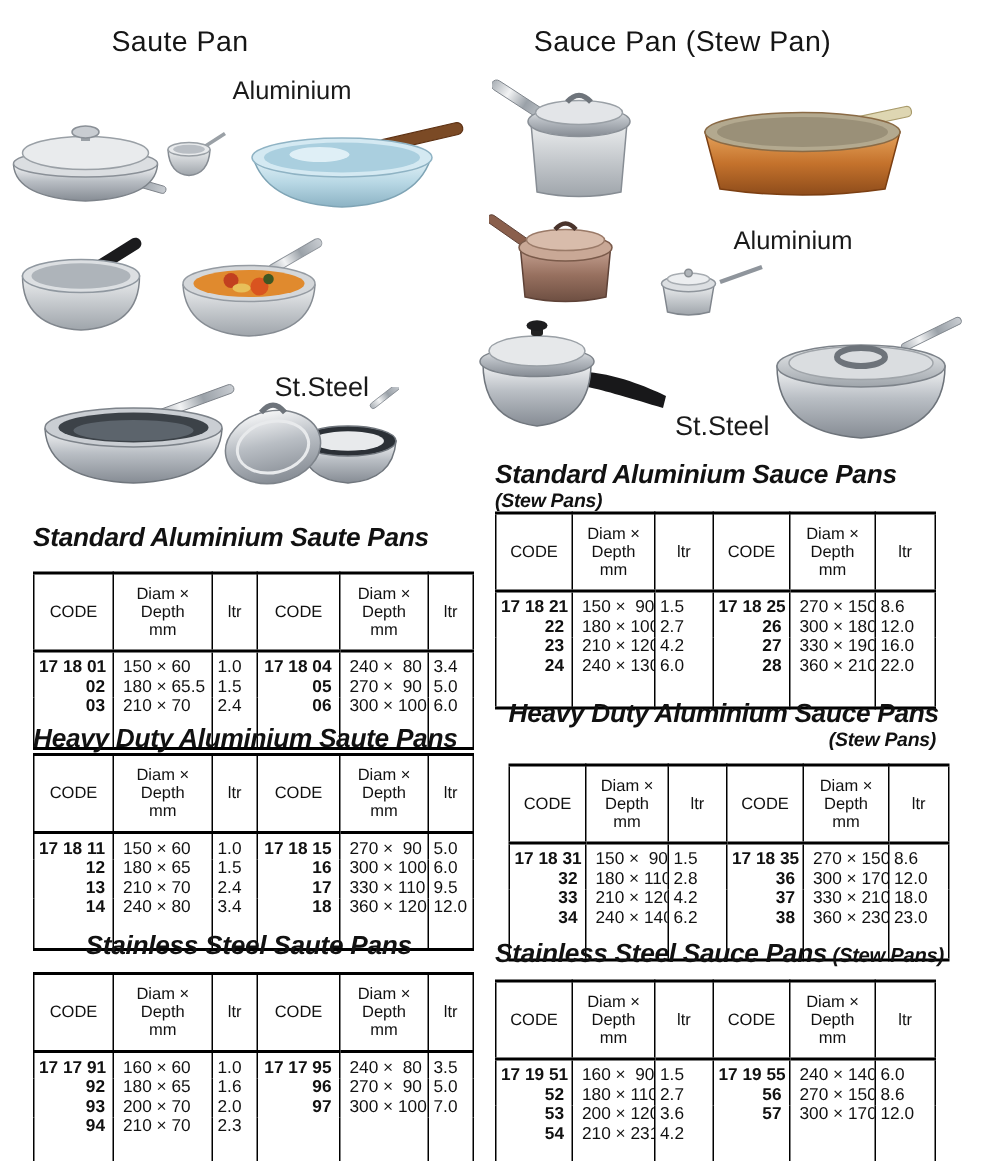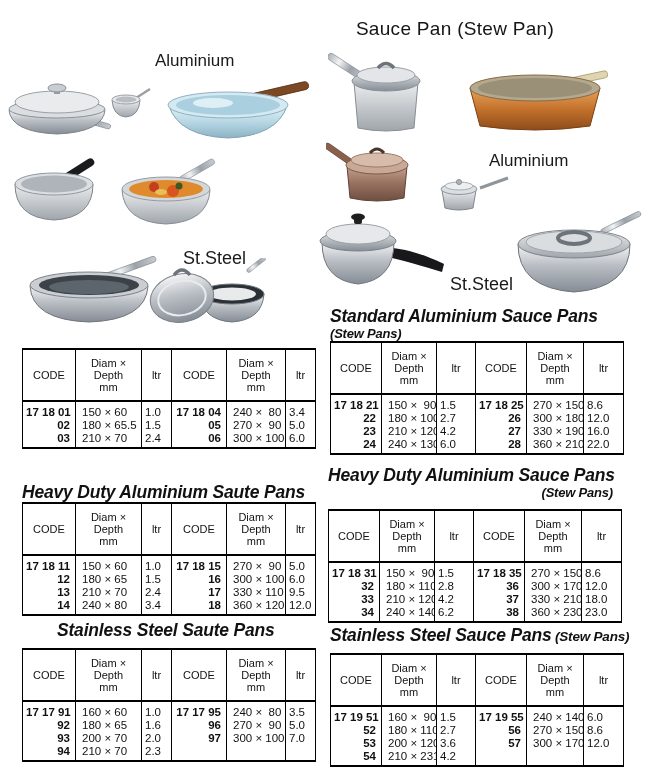--- a/index.html
+++ b/index.html
@@ -19,21 +19,21 @@
   table{border-collapse:collapse;table-layout:fixed;width:293px;
         border-top:2px solid #000;border-bottom:2px solid #000;}
   th,td{border-left:1.5px solid #000;border-right:1.5px solid #000;overflow:hidden;}
   thead th{border-bottom:2px solid #000;font-weight:normal;font-size:11px;line-height:12px;
            white-space:pre-line;text-align:center;padding:7px 1px;vertical-align:middle;}
   td{font-size:11.5px;line-height:13px;padding:0 3px;vertical-align:top;}
   td.code{text-align:right;font-weight:bold;padding-right:5px;white-space:pre;}
   td.dim{text-align:left;padding-left:6px;white-space:pre;}
   td.ltr{text-align:left;padding-right:3px;white-space:pre;}
   tbody tr:first-child td{padding-top:4px;}
-  tbody tr:last-child td{padding-bottom:2px;margin-top:44px;}
+  tbody tr:last-child td{padding-bottom:20px;margin-top:44px;}
 </style>
 </head>
 <body>
 
 <div id="page">
 
   <svg width="0" height="0" style="position:absolute" aria-hidden="true">
     <defs>
       <linearGradient id="gSteel" x1="0" y1="0" x2="0" y2="1">
         <stop offset="0" stop-color="#f4f5f6"></stop>
@@ -62,20 +62,21 @@
           <stop offset="1" stop-color="#8e4c1b"></stop>
       </linearGradient>
       <linearGradient id="gBrown" x1="0" y1="0" x2="0" y2="1">
         <stop offset="0" stop-color="#c5a191"></stop>
           <stop offset="0.5" stop-color="#97705f"></stop>
           <stop offset="1" stop-color="#6e4f42"></stop>
       </linearGradient>
     </defs>
   </svg>
 
+  <div class="coltitle" style="left:40px;top:18px;width:160px;text-align:center">Saute Pan</div>
   <div class="coltitle" style="left:340px;top:18px;width:230px;text-align:center">Sauce Pan (Stew Pan)</div>
 
   <div class="matlabel" style="left:155px;top:51px">Aluminium</div>
   <div class="matlabel" style="left:183px;top:248px;font-size:18px">St.Steel</div>
   <div class="matlabel" style="left:489px;top:151px">Aluminium</div>
   <div class="matlabel" style="left:450px;top:274px;font-size:18px">St.Steel</div>
 
   <svg class="pan" style="left:3px;top:76px" width="112" height="68" viewBox="0 0 112 68">
     <rect x="64" y="36" width="46" height="5" rx="2.5" transform="rotate(16 64 36)" fill="url(#gSteelH)" stroke="#7d838a" stroke-width="0.6"></rect>
     <path d="M6 34 Q8 56 54 58 Q100 56 102 34 Z" fill="url(#gSteel)" stroke="#7d838a"></path>
@@ -179,20 +180,21 @@
 
   <svg class="pan" style="left:508px;top:204px" width="134" height="98" viewBox="0 0 134 98">
     <rect x="92" y="26" width="44" height="5" rx="2.5" transform="rotate(-26 92 26)" fill="url(#gSteelH)" stroke="#7d838a" stroke-width="0.6"></rect>
     <path d="M10 40 Q10 84 66 88 Q122 84 122 40 Z" fill="url(#gSteel)" stroke="#6d737a"></path>
     <ellipse cx="66" cy="40" rx="56" ry="14" fill="url(#gAlu)" stroke="#7d838a"></ellipse>
     <ellipse cx="66" cy="38" rx="48" ry="11" fill="#dadde0" stroke="#a0a5aa"></ellipse>
     <ellipse cx="66" cy="34" rx="16" ry="6" fill="none" stroke="#6d737a" stroke-width="4"></ellipse>
   </svg>
 
   <div class="tsec" id="s0" style="left:22px;top:348px">
+    <h3><span>Standard Aluminium Saute Pans</span></h3>
     <table>
       <colgroup>
           <col style="width:53px">
           <col style="width:66px">
           <col style="width:30px">
           <col style="width:55px">
           <col style="width:59px">
           <col style="width:30px">
         </colgroup>
       <thead>
@@ -417,21 +419,21 @@
             <td class="dim">240 × 130</td>
             <td class="ltr">6.0</td>
             <td class="code">28</td>
             <td class="dim">360 × 210</td>
             <td class="ltr">22.0</td>
           </tr>
         </tbody>
     </table>
   </div>
 
-  <div class="tsec" id="s4" style="left:328px;top:465px">
+  <div class="tsec" id="s4" style="left:339px;top:465px">
     <h3><span>Heavy Duty Aluminium Sauce Pans</span><div class="tsub right">(Stew Pans)</div></h3>
     <table>
       <colgroup>
           <col style="width:51px">
           <col style="width:55px">
           <col style="width:39px">
           <col style="width:51px">
           <col style="width:57px">
           <col style="width:40px">
         </colgroup>

